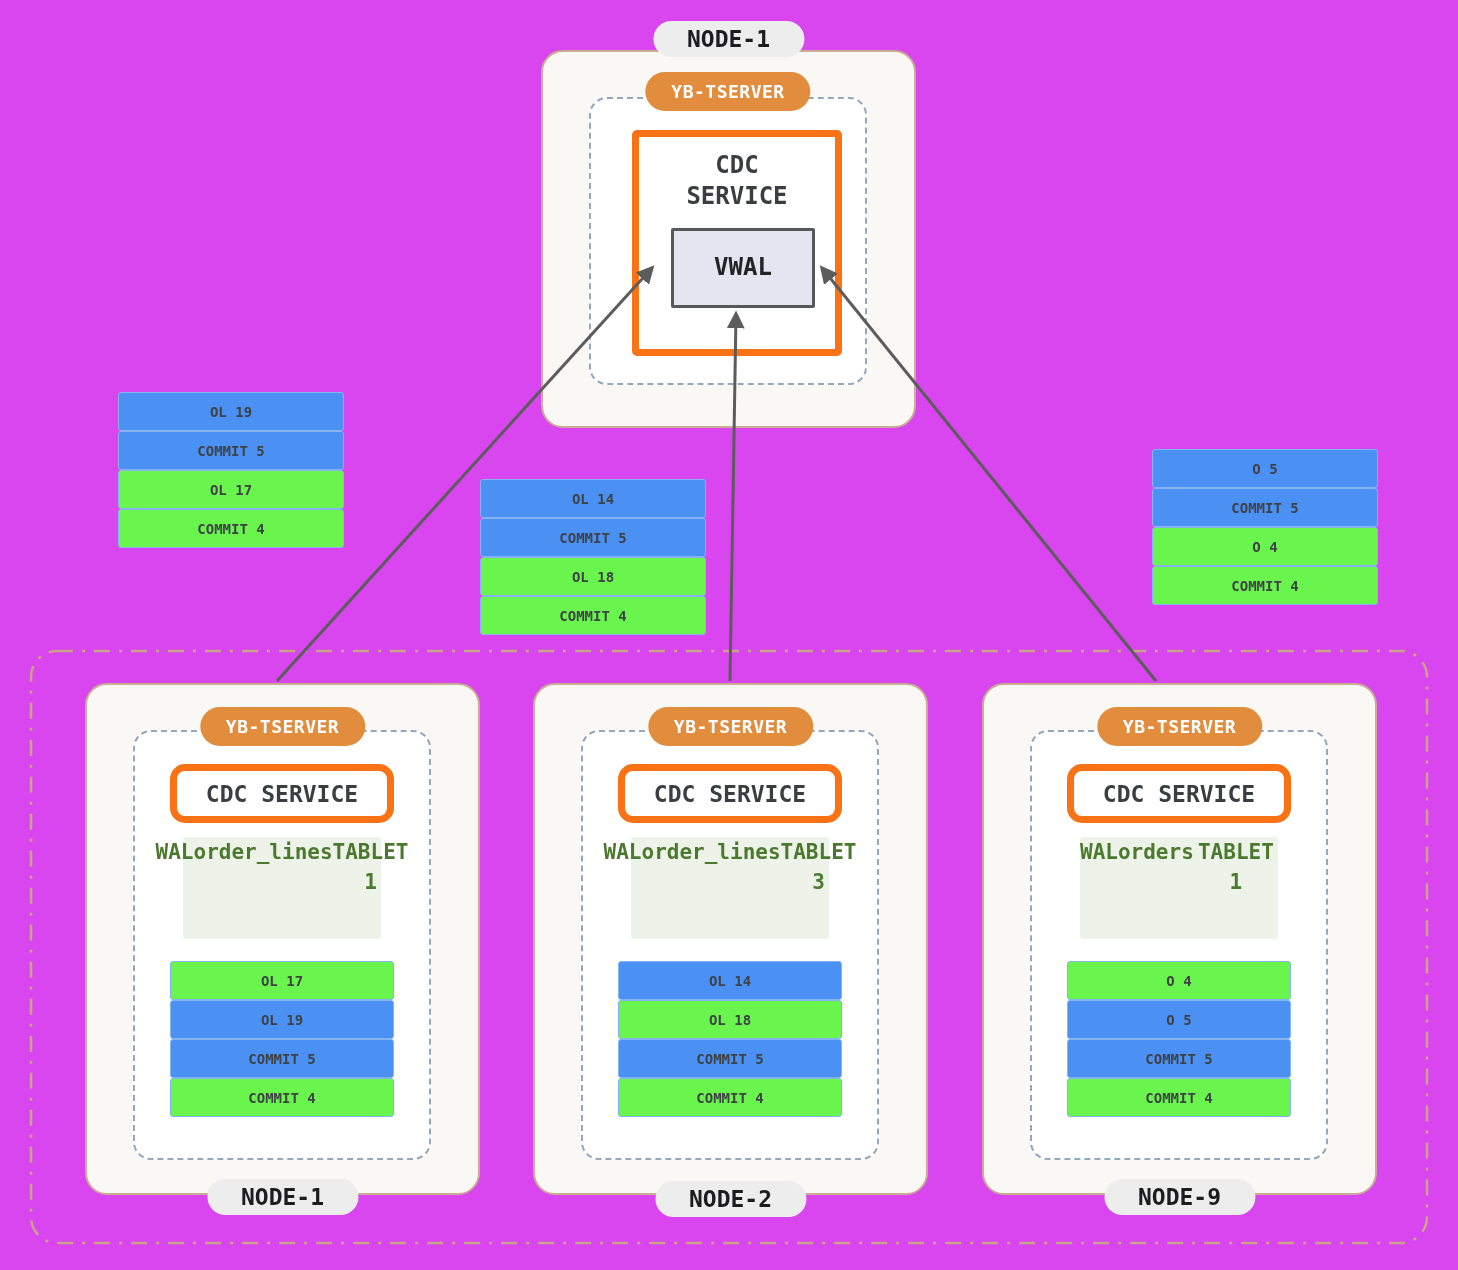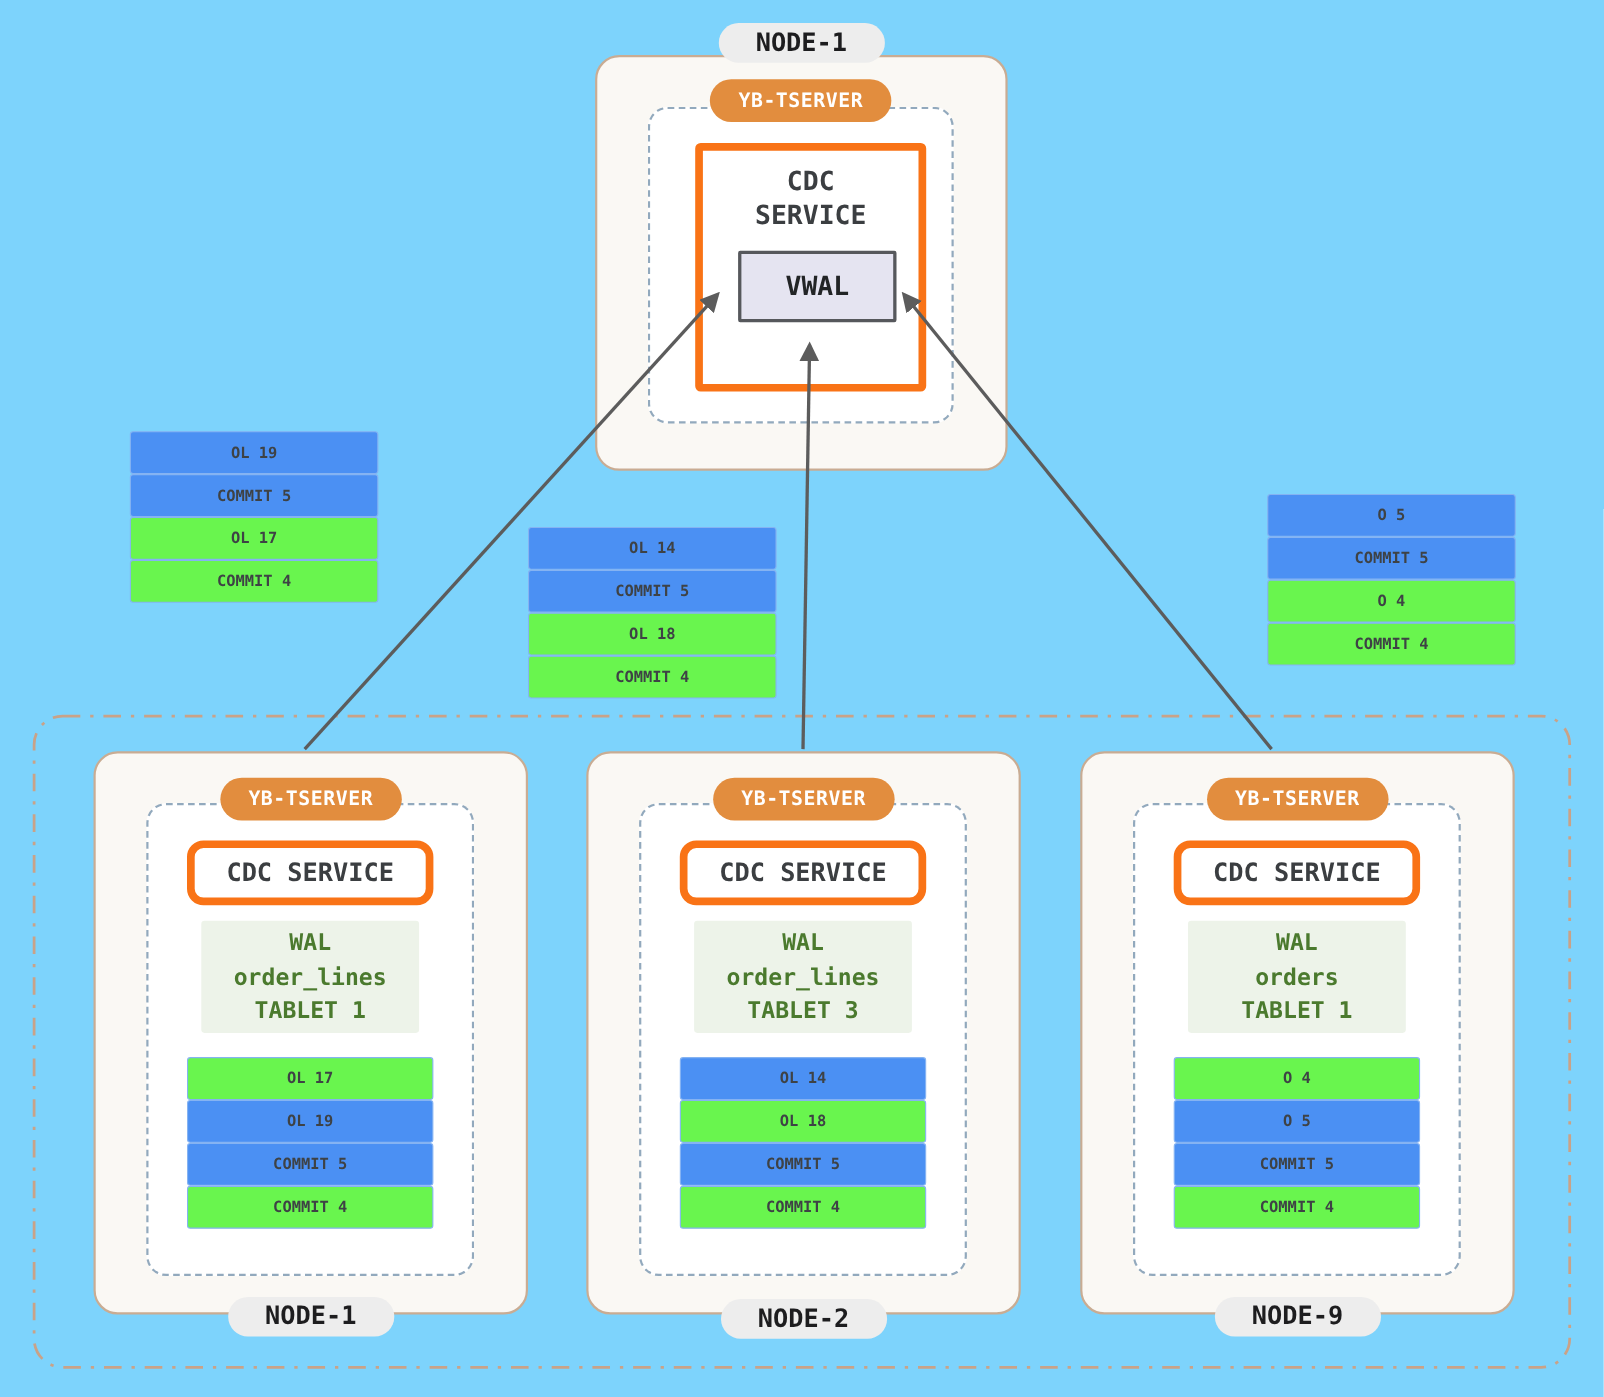--- a/index.html
+++ b/index.html
@@ -1,17 +1,17 @@
 <!DOCTYPE html>
 <html><head>
 <meta charset="utf-8">
 <style>
   html,body{margin:0;padding:0;background:#ffffff;}
   .canvas{
-    position:relative;width:1458px;height:1270px;background:#7dd3fc;overflow:hidden;
+    position:relative;width:1458px;height:1270px;background:#d946ef;overflow:hidden;
     font-family:"DejaVu Sans Mono","Liberation Mono",monospace;
   }
   .abs{position:absolute;box-sizing:border-box;}
 
   
   .node-box{
     background:#faf8f4;border:2.5px solid #c9ac93;border-radius:22px;
   }
   
   .dashed-box{
@@ -38,21 +38,21 @@
   .vwal-box{
     background:#e5e4f1;border:3px solid #56585c;border-radius:2px;
     display:flex;align-items:center;justify-content:center;
     font-size:24px;font-weight:bold;color:#222426;
   }
 
   
   .wal-box{
     background:#edf3e9;border-radius:3px;color:#4b7a2e;font-weight:bold;
     font-size:21px;line-height:1.45;text-align:center;
-    display:flex;flex-direction:column;justify-content:center;
+    display:flex;flex-direction:row;justify-content:center;
   }
 
   
   .stack{display:flex;flex-direction:column;}
   .bar{
     height:39px;box-sizing:border-box;border:1.5px solid #85b3f2;border-radius:3px;
     display:flex;align-items:center;justify-content:center;
     font-size:14px;font-weight:bold;color:#3e4245;
   }
   .bar[data-color="blue"]{background:#4b90f3;}
@@ -69,21 +69,21 @@
     <div class="abs pill gray center" style="top:-31px;height:36px;padding:0 34px;">
       <span>NODE-1</span>
     </div>
     <div class="abs dashed-box" style="left:46px;top:45px;width:278px;height:288px;">
       <div class="abs pill orange center" style="top:-27px;height:39px;padding:0 26px;z-index:2;">
         <span>YB-TSERVER</span>
       </div>
       <div class="abs cdc-box top" style="left:41px;top:31px;width:210px;height:226px;">
         <div>CDC</div>
         <div>SERVICE</div>
-        <div class="abs vwal-box" style="left:32px;top:91px;width:144px;height:65px;">
+        <div class="abs vwal-box" style="left:32px;top:91px;width:144px;height:80px;">
           <span>VWAL</span>
         </div>
       </div>
     </div>
   </div>
 
   <div class="abs stack" style="left:118px;top:392px;width:226px;">
     <div class="bar" data-color="blue">
       <span>OL 19</span>
       </div>

